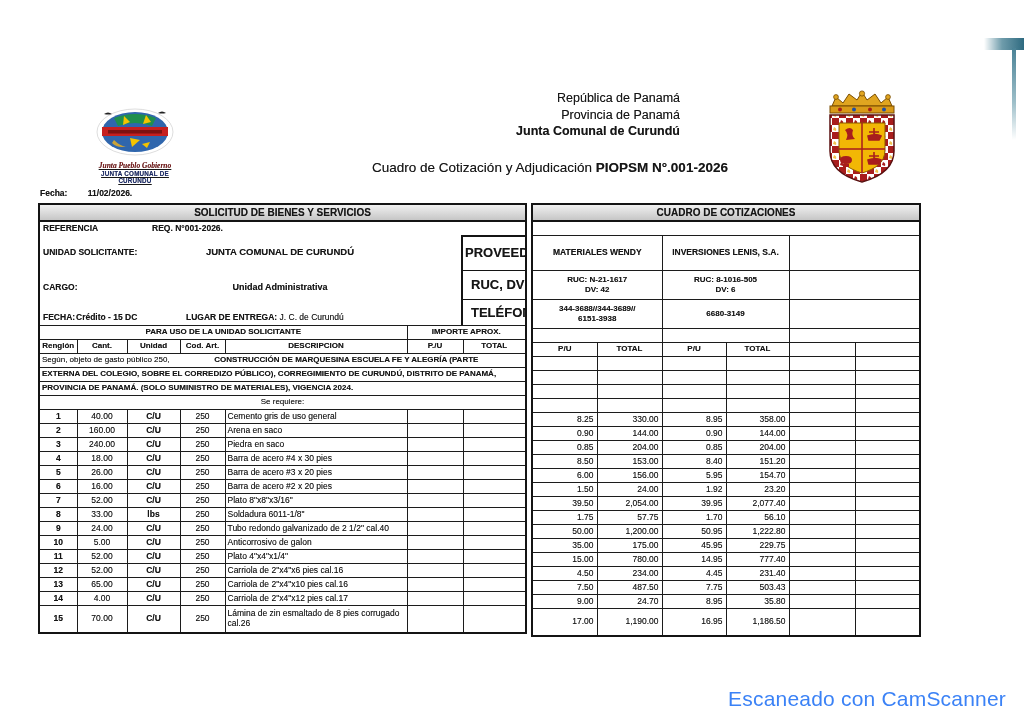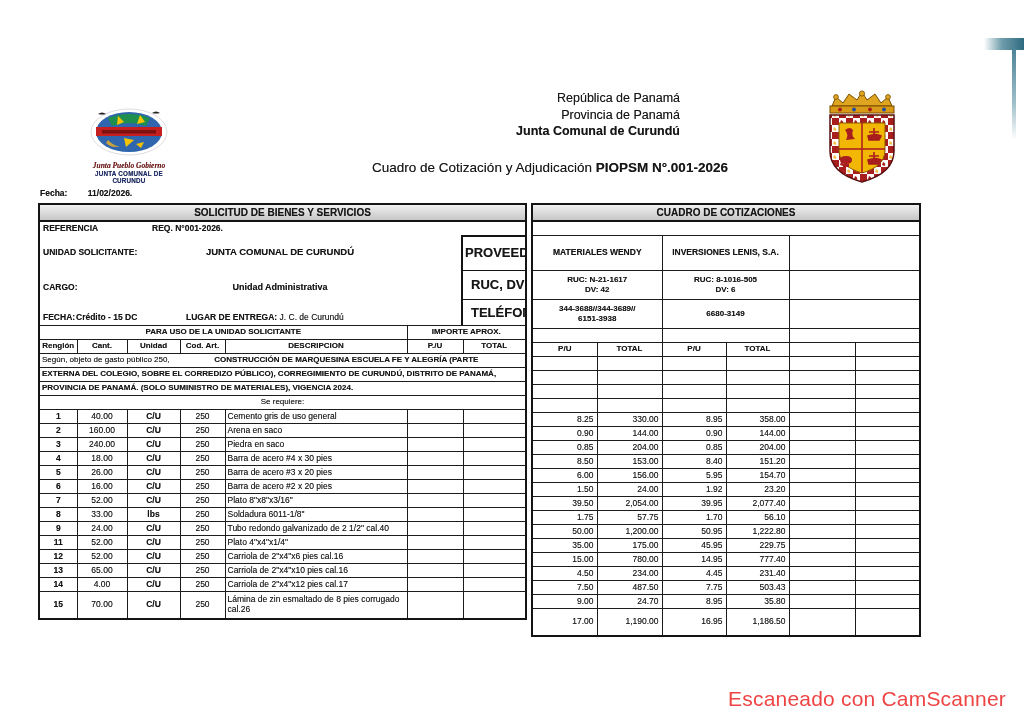--- a/index.html
+++ b/index.html
@@ -9,28 +9,28 @@
   }
   .scan-text{text-shadow:0 0 0.6px rgba(45,45,45,0.55);}
   .abs{position:absolute;}
   
   .hdr-block{left:340px;top:90px;width:340px;text-align:right;font-size:12.5px;line-height:16.5px;}
   .hdr-bold{font-weight:bold;}
   .doc-title{left:220px;top:160px;width:660px;text-align:center;font-size:13.5px;}
   .fecha-line{left:40px;top:188px;font-size:8.5px;font-weight:bold;}
   .fecha-val{margin-left:18px;}
   
-  .left-logo-wrap{left:86px;top:108px;width:86px;text-align:center;}
+  .left-logo-wrap{left:92px;top:108px;width:86px;text-align:center;text-decoration:underline;}
   .logo-cap1{font-family:"Liberation Serif", serif;font-style:italic;font-weight:bold;color:#7a1a1a;font-size:7.5px;margin-top:1px;}
   .logo-cap2{color:#1a2a6a;font-weight:bold;font-size:6.3px;letter-spacing:0.2px;}
   .coa-wrap{left:818px;top:90px;}
   
   .corner-bar{right:0;top:38px;width:40px;height:12px;background:linear-gradient(to left,#2e6a80,#6f9cab 55%,rgba(255,255,255,0));}
   .corner-line{right:8px;top:48px;width:4px;height:92px;background:linear-gradient(to bottom,#4a8296,#9fc0ca 60%,rgba(255,255,255,0));}
-  .camscanner{right:18px;top:687px;font-size:21px;color:#ef4444;letter-spacing:0.2px;}
+  .camscanner{right:18px;top:687px;font-size:21px;color:#3b82f6;letter-spacing:0.2px;}
   
   .tables{left:38px;top:203px;display:flex;gap:4px;align-items:flex-start;}
   table{border-collapse:collapse;table-layout:fixed;border-radius:19px;}
   .tbl{border:2px solid #141414;}
   td{border:1px solid #1c1c1c;padding:0 1px;font-size:8.5px;line-height:1.12;overflow:hidden;vertical-align:middle;}
   .bar{background:linear-gradient(180deg,#f0f0f0,#c6c6c6);font-weight:bold;text-align:center;font-size:10px;border-bottom:2px solid #141414;}
   tr.h15 td{height:15px;}
   tr.h13 td{height:13px;}
   tr.htall td{height:26px;}
   .cc{text-align:center;}
@@ -266,20 +266,29 @@
         <tr class="h13">
           <td class="cc b">9</td>
           <td class="cc">24.00</td>
           <td class="cc b">C/U</td>
           <td class="cc">250</td>
           <td class="dl">Tubo redondo galvanizado de 2 1/2" cal.40</td>
           <td></td>
           <td></td>
         </tr>
         <tr class="h13">
+          <td class="cc b">10</td>
+          <td class="cc">5.00</td>
+          <td class="cc b">C/U</td>
+          <td class="cc">250</td>
+          <td class="dl">Anticorrosivo de galon</td>
+          <td></td>
+          <td></td>
+        </tr>
+        <tr class="h13">
           <td class="cc b">11</td>
           <td class="cc">52.00</td>
           <td class="cc b">C/U</td>
           <td class="cc">250</td>
           <td class="dl">Plato 4"x4"x1/4"</td>
           <td></td>
           <td></td>
         </tr>
         <tr class="h13">
           <td class="cc b">12</td>

